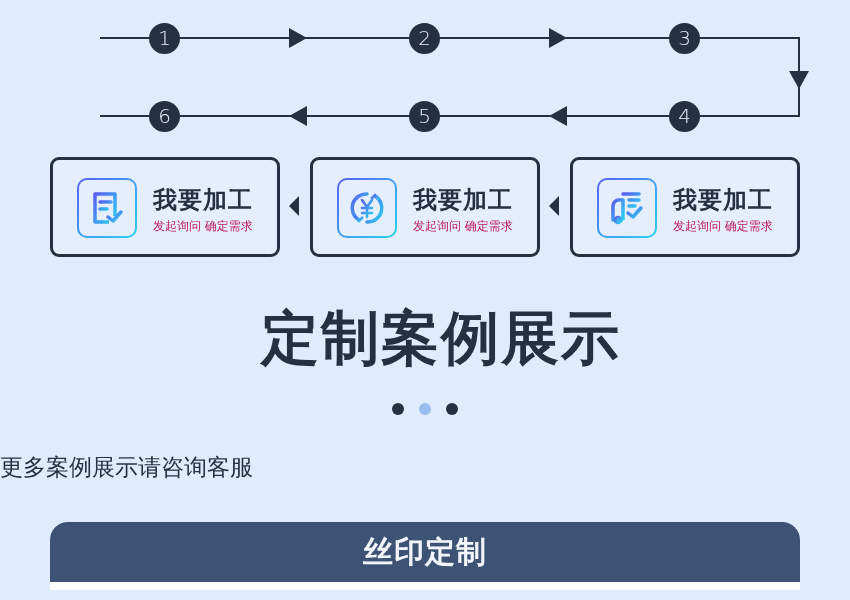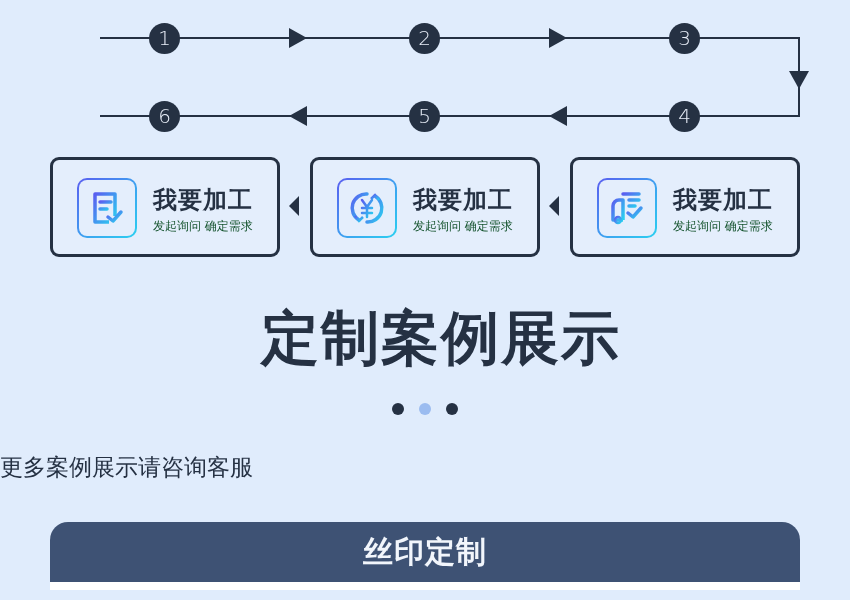--- a/index.html
+++ b/index.html
@@ -47,21 +47,21 @@
   .card .icon-inner {
     width: 100%; height: 100%; border-radius: 8px; background: #e4eefc;
     display: flex; align-items: center; justify-content: center;
   }
   .card .title {
     position: absolute; left: 100px; top: 24px;
     font-size: 24px; font-weight: bold; color: #253143; letter-spacing: 1px;
   }
   .card .sub {
     position: absolute; left: 100px; top: 58px;
-    font-size: 12px; color: #14532d;
+    font-size: 12px; color: #be185d;
   }
   .small-tri {
     position: absolute; top: 196px; width: 0; height: 0;
     border-top: 10px solid transparent; border-bottom: 10px solid transparent;
     border-right: 10px solid #253143;
   }
   .headline {
     position: absolute; left: 16px; width: 850px; top: 300px; text-align: center;
     font-size: 58px; font-weight: bold; color: #253143; letter-spacing: 2px;
   }

